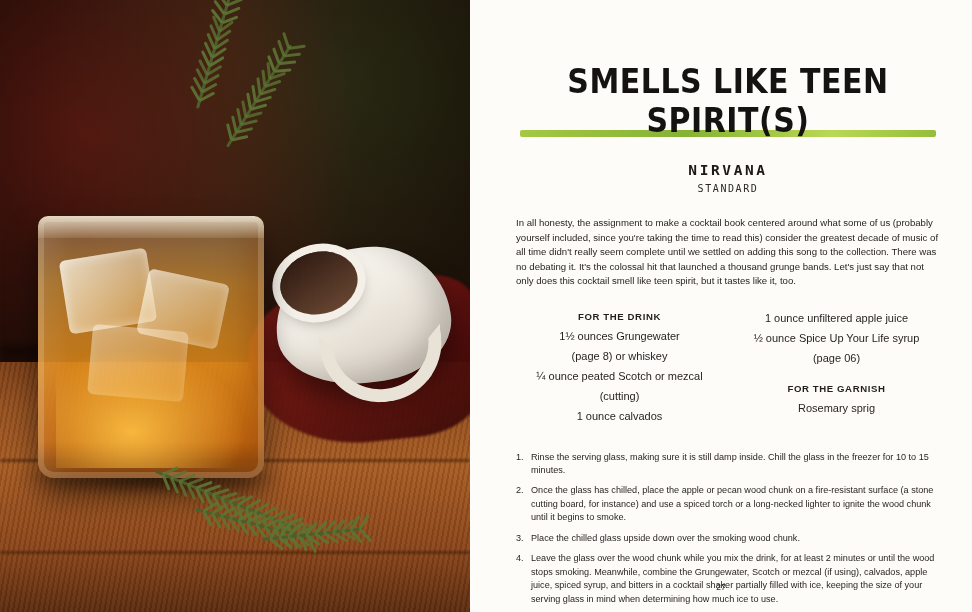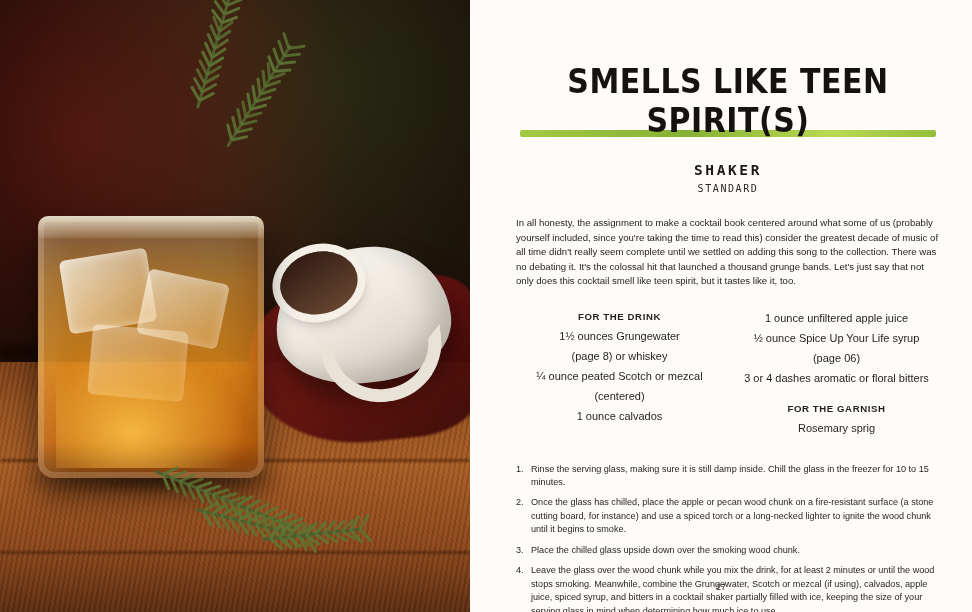--- a/index.html
+++ b/index.html
@@ -491,43 +491,42 @@
 
   <div class="text-page">
     <div class="text-inner">
 
       <div class="title">
         <span class="title-text">SMELLS LIKE TEEN SPIRIT(S)</span>
         <div class="title-underline"></div>
       </div>
 
       <div class="band">
-        <div class="band-name">SHAKER</div>
+        <div class="band-name">NIRVANA</div>
         <div class="band-album">STANDARD</div>
       </div>
 
       <div class="intro">In all honesty, the assignment to make a cocktail book centered around what some of us (probably yourself included, since you're taking the time to read this) consider the greatest decade of music of all time didn't really seem complete until we settled on adding this song to the collection. There was no debating it. It's the colossal hit that launched a thousand grunge bands. Let's just say that not only does this cocktail smell like teen spirit, but it tastes like it, too.</div>
 
       <div class="ingredients">
         <div class="ing-col">
           <div class="ing-head">FOR THE DRINK</div>
           <div id="ing-left">
               <div class="ing-item">1½ ounces Grungewater</div>
               <div class="ing-item">(page 8) or whiskey</div>
               <div class="ing-item">¼ ounce peated Scotch or mezcal</div>
-              <div class="ing-item">(centered)</div>
+              <div class="ing-item">(cutting)</div>
               <div class="ing-item">1 ounce calvados</div>
             </div>
         </div>
         <div class="ing-col">
           <div id="ing-right">
               <div class="ing-item">1 ounce unfiltered apple juice</div>
               <div class="ing-item">½ ounce Spice Up Your Life syrup</div>
               <div class="ing-item">(page 06)</div>
-              <div class="ing-item">3 or 4 dashes aromatic or floral bitters</div>
             </div>
           <div class="ing-head garnish">FOR THE GARNISH</div>
           <div id="ing-garnish">
               <div class="ing-item">Rosemary sprig</div>
             </div>
         </div>
       </div>
 
       <div class="steps" id="steps">
           <div class="step">

